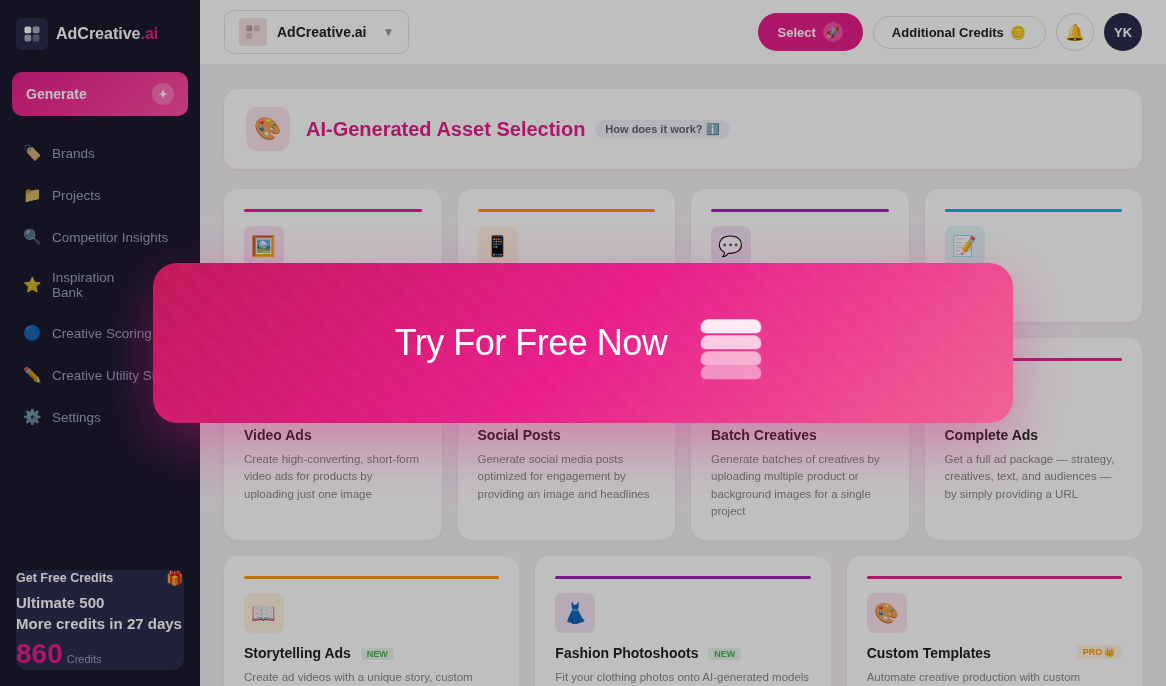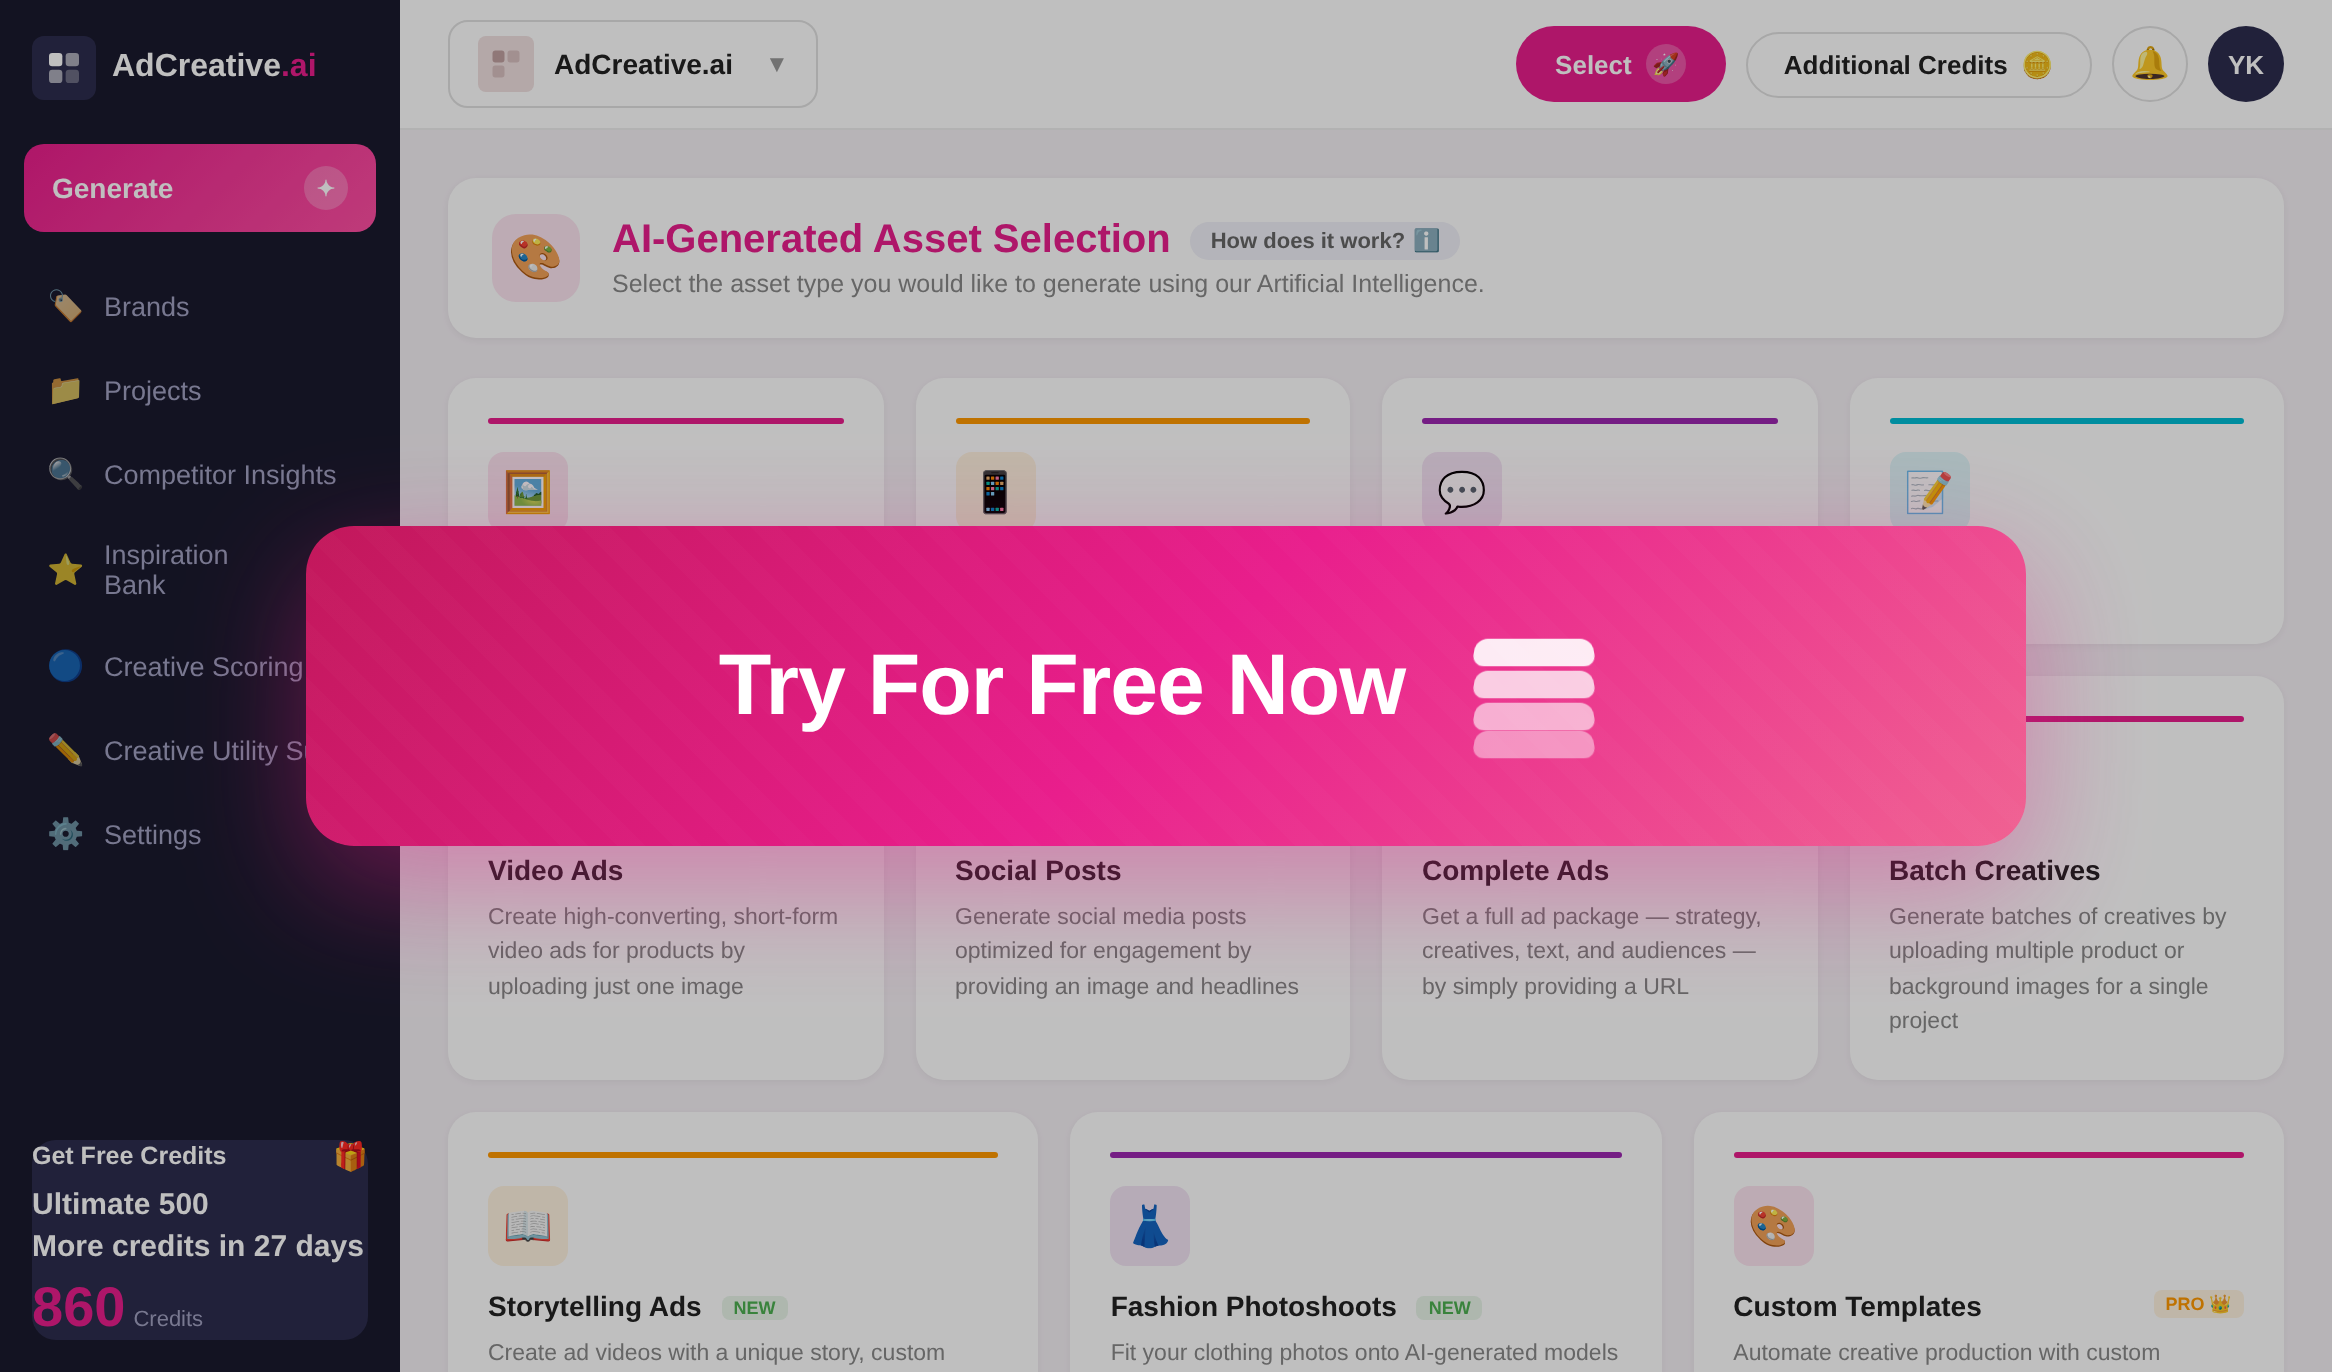--- a/index.html
+++ b/index.html
@@ -365,22 +365,22 @@
       height: 160px;
       display: flex;
       align-items: center;
       justify-content: center;
       gap: 24px;
       box-shadow: 0 20px 60px rgba(233,30,140,0.4);
       position: relative;
       overflow: hidden;
     }
     .try-free-text {
-      font-size: 43px;
-      font-weight: 700;
+      font-size: 36px;
+      font-weight: 400;
       color: white;
       letter-spacing: -0.5px;
     }
     .try-free-icon {
       width: 80px;
       height: 80px;
       display: flex;
       align-items: center;
       justify-content: center;
     }
@@ -526,21 +526,20 @@
     <div class="asset-header">
       <div class="asset-header-icon">🎨</div>
       <div class="asset-header-text">
         <h2>
           <span>AI-Generated Asset Selection</span>
           <span class="how-it-works">
             <span>How does it work?</span>
             <span>ℹ️</span>
           </span>
         </h2>
-        <p>Select the asset type you would like to generate using our Artificial Intelligence.</p>
       </div>
     </div>
 
     <div class="cards-grid">
       <div class="card">
         <div class="card-top-line" style="background:#e91e8c"></div>
         <div class="card-icon" style="background:#fce4f0">🖼️</div>
         <h3>Ad Creatives</h3>
       </div>
       <div class="card">
@@ -565,29 +564,29 @@
         <p>Create high-converting, short-form video ads for products by uploading just one image</p>
       </div>
       <div class="card">
         <div class="card-top-line" style="background:#9c27b0"></div>
         <div class="card-icon" style="background:#f3e5f5">📲</div>
         <h3>Social Posts</h3>
         <p>Generate social media posts optimized for engagement by providing an image and headlines</p>
       </div>
       <div class="card">
         <div class="card-top-line" style="background:#e91e8c"></div>
+        <div class="card-icon" style="background:#fce4f0">🗂️</div>
+        <h3>Batch Creatives</h3>
+        <p>Generate batches of creatives by uploading multiple product or background images for a single project</p>
+      </div>
+      <div class="card">
+        <div class="card-top-line" style="background:#e91e8c"></div>
         <div class="card-icon" style="background:#fce4f0">🎯</div>
         <h3>Complete Ads</h3>
         <p>Get a full ad package — strategy, creatives, text, and audiences — by simply providing a URL</p>
-      </div>
-      <div class="card">
-        <div class="card-top-line" style="background:#e91e8c"></div>
-        <div class="card-icon" style="background:#fce4f0">🗂️</div>
-        <h3>Batch Creatives</h3>
-        <p>Generate batches of creatives by uploading multiple product or background images for a single project</p>
       </div>
     </div>
 
     <div class="cards-grid" style="grid-template-columns: repeat(3, 1fr)">
       <div class="card">
         <div class="card-top-line" style="background:#ff9800"></div>
         <div class="card-icon" style="background:#fff3e0">📖</div>
         <h3>
           <span>Storytelling Ads</span>
           <span class="card-new-badge">NEW</span>

